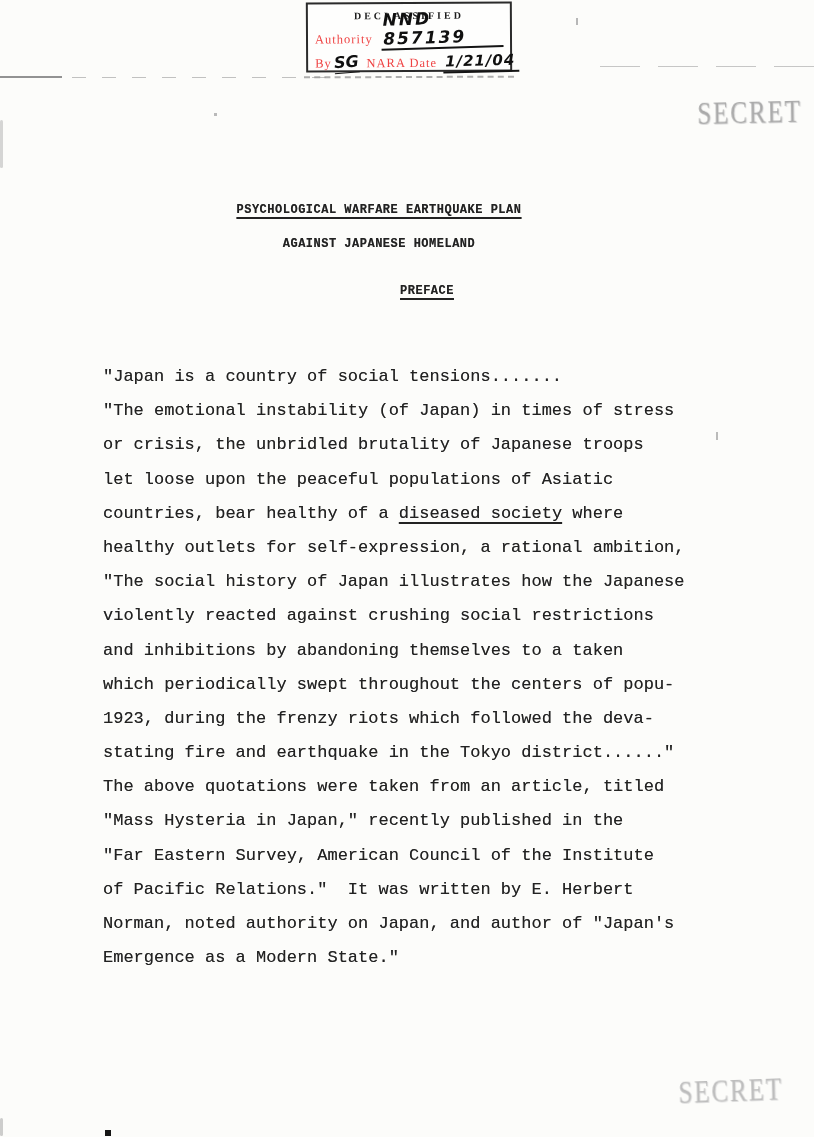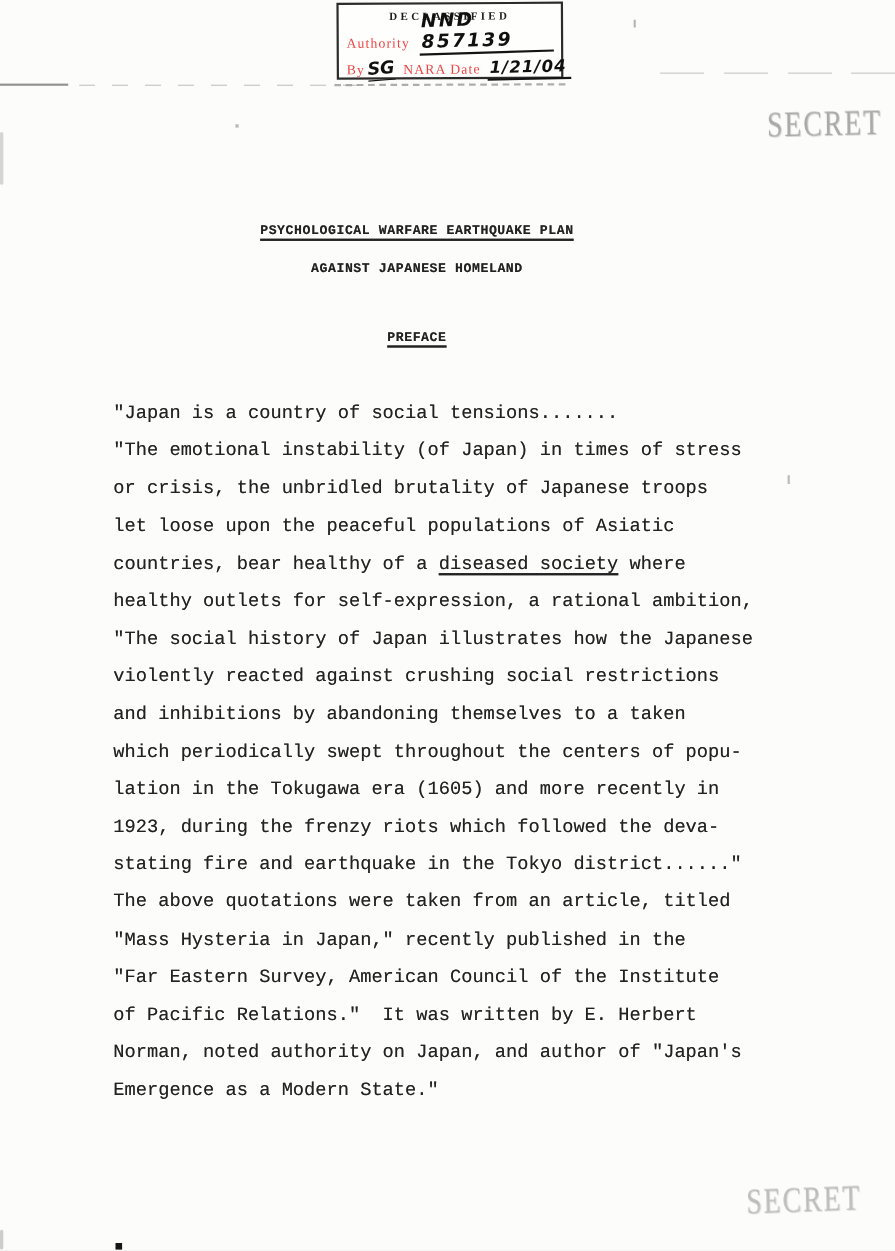--- a/index.html
+++ b/index.html
@@ -77,21 +77,21 @@
     font-family:"Liberation Mono","DejaVu Sans Mono",monospace;
     color:#222222;
     text-shadow:0 0 0.6px rgba(20,20,20,0.55);
   }
   .title-line{
     position:absolute;left:0;width:758px;text-align:center;
     font-size:12px;font-weight:bold;letter-spacing:0.5px;
   }
   .t1{top:203px;}
   .t2{top:237px;}
-  .t3{top:300px;}
+  .t3{top:284px;padding-left:48px;}
   .underlined{
     text-decoration:underline;
     text-underline-offset:4px;
     text-decoration-thickness:1.5px;
   }
   .body-text{
     position:absolute;left:103px;top:360px;width:660px;
     font-size:17px;line-height:34.2px;
   }
   .body-line{white-space:pre;height:34.2px;}
@@ -150,21 +150,20 @@
       <div class="body-line"><span>"Japan is a country of social tensions.......</span></div>
       <div class="body-line"><span>"The emotional instability (of Japan) in times of stress</span></div>
       <div class="body-line"><span>or crisis, the unbridled brutality of Japanese troops</span></div>
       <div class="body-line"><span>let loose upon the peaceful populations of Asiatic</span></div>
       <div class="body-line"><span>countries, bear healthy of a </span><span class="u">diseased society</span><span> where</span></div>
       <div class="body-line"><span>healthy outlets for self-expression, a rational ambition,</span></div>
       <div class="body-line"><span>"The social history of Japan illustrates how the Japanese</span></div>
       <div class="body-line"><span>violently reacted against crushing social restrictions</span></div>
       <div class="body-line"><span>and inhibitions by abandoning themselves to a taken</span></div>
       <div class="body-line"><span>which periodically swept throughout the centers of popu-</span></div>
-      <div class="body-line"><span>lation in the Tokugawa era (1605) and more recently in</span></div>
       <div class="body-line"><span>1923, during the frenzy riots which followed the deva-</span></div>
       <div class="body-line"><span>stating fire and earthquake in the Tokyo district......"</span></div>
       <div class="body-line"><span>The above quotations were taken from an article, titled</span></div>
       <div class="body-line"><span>"Mass Hysteria in Japan," recently published in the</span></div>
       <div class="body-line"><span>"Far Eastern Survey, American Council of the Institute</span></div>
       <div class="body-line"><span>of Pacific Relations."  It was written by E. Herbert</span></div>
       <div class="body-line"><span>Norman, noted authority on Japan, and author of "Japan's</span></div>
       <div class="body-line"><span>Emergence as a Modern State."</span></div>
     </div>
 

